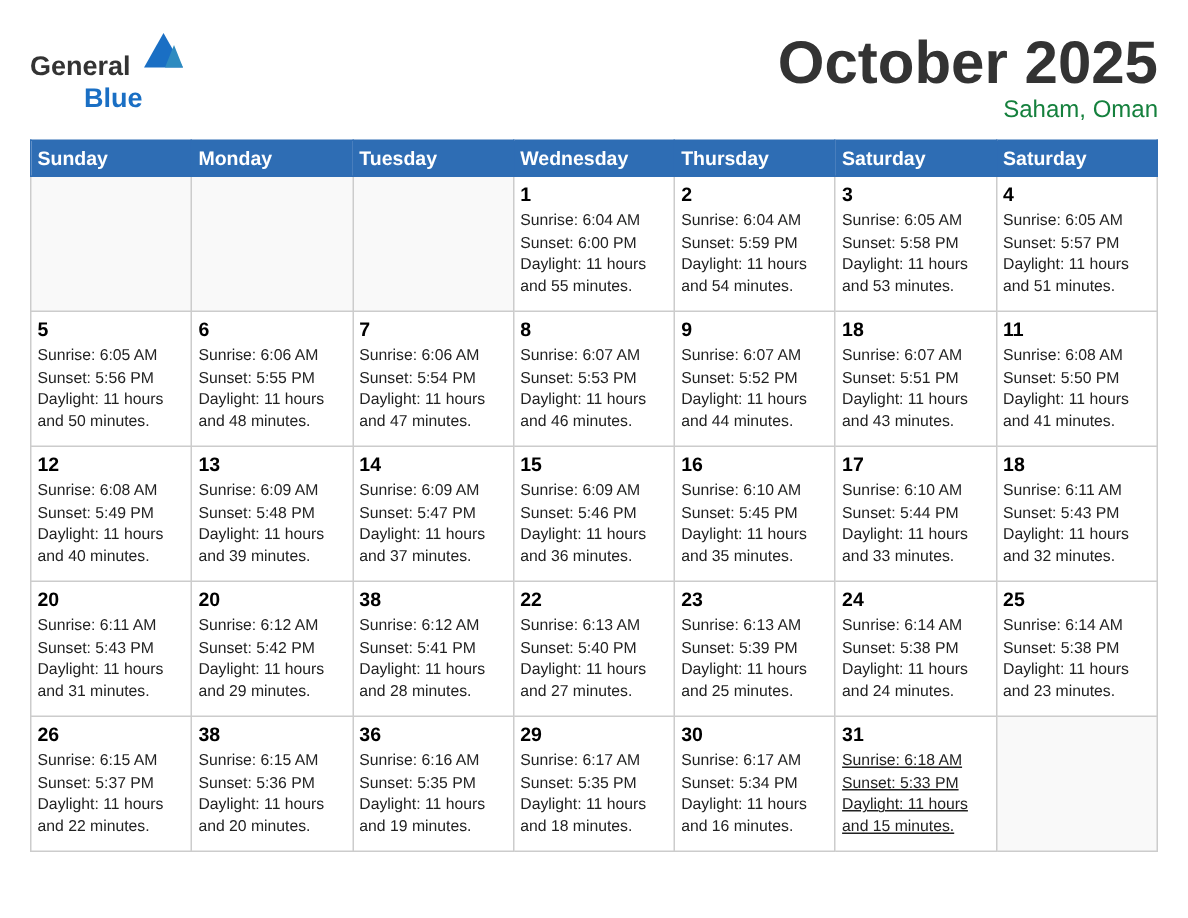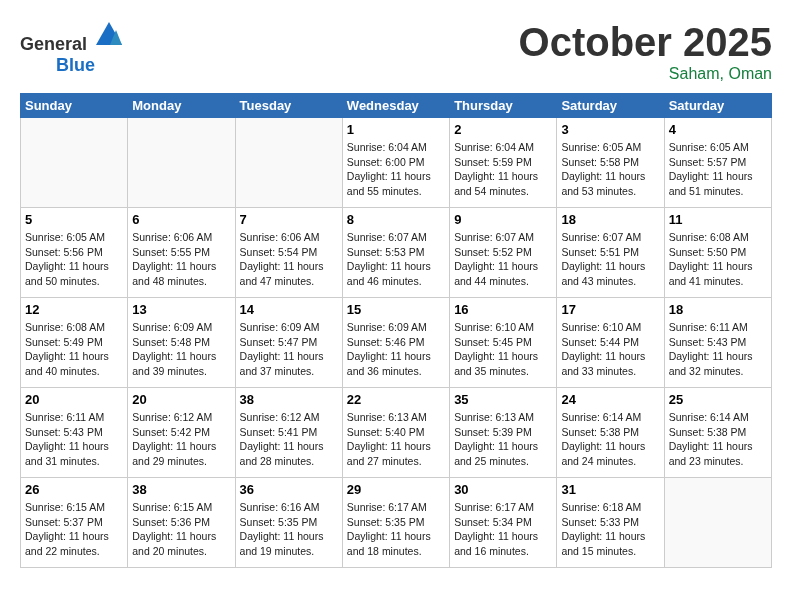--- a/index.html
+++ b/index.html
@@ -256,21 +256,21 @@
 Sunset: 5:41 PM
 Daylight: 11 hours and 28 minutes.</div>
         </td>
         <td>
           <div class="day-number">22</div>
           <div class="cell-text" style="white-space: pre-line;">Sunrise: 6:13 AM
 Sunset: 5:40 PM
 Daylight: 11 hours and 27 minutes.</div>
         </td>
         <td>
-          <div class="day-number">35</div>
+          <div class="day-number">23</div>
           <div class="cell-text" style="white-space: pre-line;">Sunrise: 6:13 AM
 Sunset: 5:39 PM
 Daylight: 11 hours and 25 minutes.</div>
         </td>
         <td>
           <div class="day-number">24</div>
           <div class="cell-text" style="white-space: pre-line;">Sunrise: 6:14 AM
 Sunset: 5:38 PM
 Daylight: 11 hours and 24 minutes.</div>
         </td>
@@ -307,20 +307,20 @@
 Daylight: 11 hours and 18 minutes.</div>
         </td>
         <td>
           <div class="day-number">30</div>
           <div class="cell-text" style="white-space: pre-line;">Sunrise: 6:17 AM
 Sunset: 5:34 PM
 Daylight: 11 hours and 16 minutes.</div>
         </td>
         <td>
           <div class="day-number">31</div>
-          <div class="cell-text" style="white-space: pre-line;">Sunrise: 6:18 AM
+          <div class="cell-text" style="white-space: pre-line; text-decoration: underline;">Sunrise: 6:18 AM
 Sunset: 5:33 PM
 Daylight: 11 hours and 15 minutes.</div>
         </td>
         <td class="empty"></td>
       </tr>
     </tbody>
 </table>
 
 </body></html>

